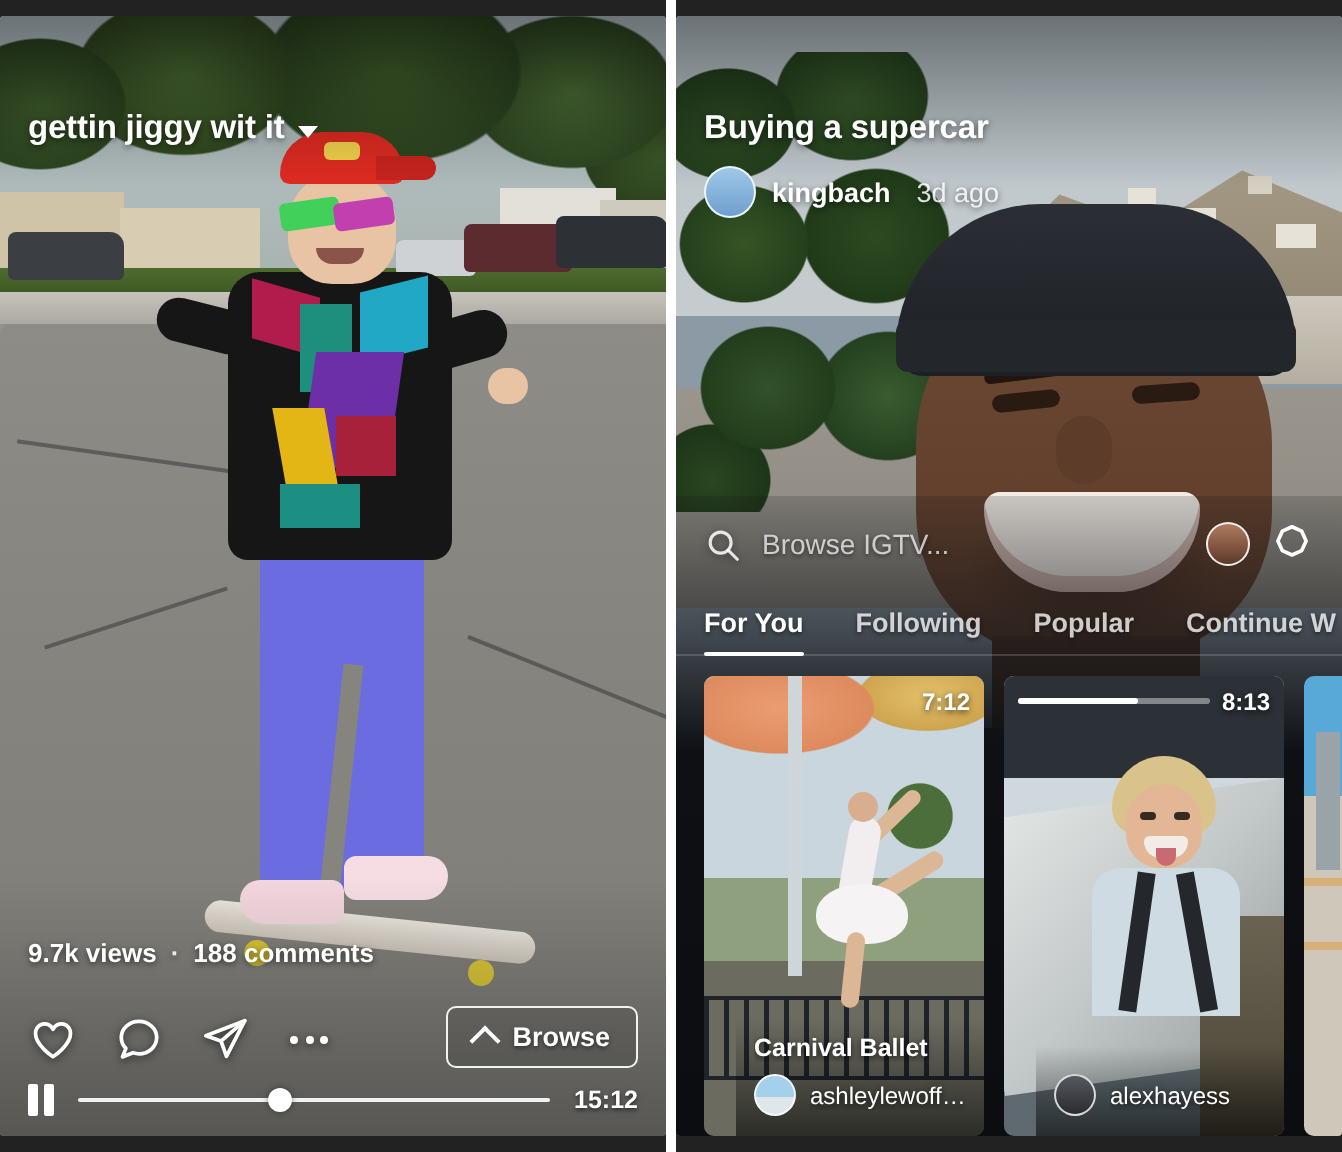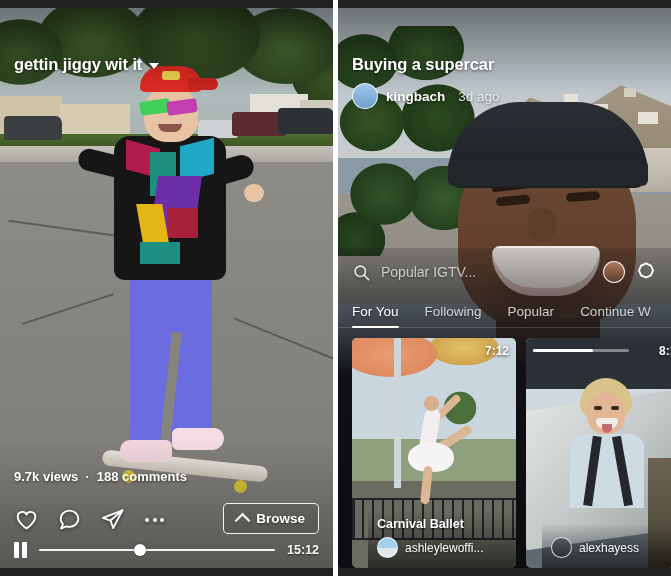--- a/index.html
+++ b/index.html
@@ -400,39 +400,39 @@
       linear-gradient(#6b4530,#3a2318);
   }
   .igtv-mark { width:22px; height:22px; flex:none; }
   .tab-row {
     position:absolute; left:0; top:46px; width:100%;
     display:flex; align-items:flex-end; gap:26px;
     padding:0 14px; height:34px;
     overflow:hidden;
   }
   .tab {
-    color:rgba(255,255,255,.78); font-size:13.5px; font-weight:normal;
+    color:rgba(255,255,255,.78); font-size:13.5px; font-weight:bold;
     padding-bottom:9px; position:relative; white-space:nowrap;
     text-shadow:0 1px 2px rgba(0,0,0,.5);
   }
   .tab.active { color:#fff; }
   .tab.active:after {
     content:""; position:absolute; left:0; right:0; bottom:0;
     height:2.5px; background:#fff; border-radius:2px;
   }
   .tab-underline {
     position:absolute; left:0; right:0; top:79px; height:1px;
     background:rgba(255,255,255,.16);
   }
   .thumb-row {
     position:absolute; left:14px; right:0; top:90px; bottom:0;
     display:flex; gap:10px;
   }
   .thumb {
-    position:relative; width:164px; flex:none;
+    position:relative; width:140px; flex:none;
     border-radius:5px; overflow:hidden;
     background:#2a2d33;
   }
   .thumb.partial { width:30px; }
   .th-time {
     position:absolute; right:7px; top:6px;
     color:#fff; font-size:12px; font-weight:bold;
     text-shadow:0 1px 3px rgba(0,0,0,.7); z-index:3;
   }
   .th-prog {
@@ -681,21 +681,21 @@
 
       <div class="sheet">
 
         <div class="search-row">
           <span class="mag">
             <svg viewBox="0 0 24 24" width="19" height="19" fill="none" stroke="#ffffff" stroke-opacity=".85" stroke-width="2" stroke-linecap="round">
               <circle cx="10.5" cy="10.5" r="6.6"></circle>
               <path d="M15.4 15.4 21 21"></path>
             </svg>
           </span>
-          <span class="search-ph">Popular IGTV...</span>
+          <span class="search-ph">Browse IGTV...</span>
           <span class="avatar-tiny">
             <span class="av-me"></span>
           </span>
           <span class="igtv-mark">
             <svg viewBox="0 0 24 24" width="22" height="22" fill="none" stroke="#fff" stroke-width="2" stroke-linejoin="round">
               <path d="M12 2.6 17.3 5l2.4 5.3-2.4 5.3L12 18l-5.3-2.4L4.3 10.3 6.7 5z"></path>
             </svg>
           </span>
         </div>
 

